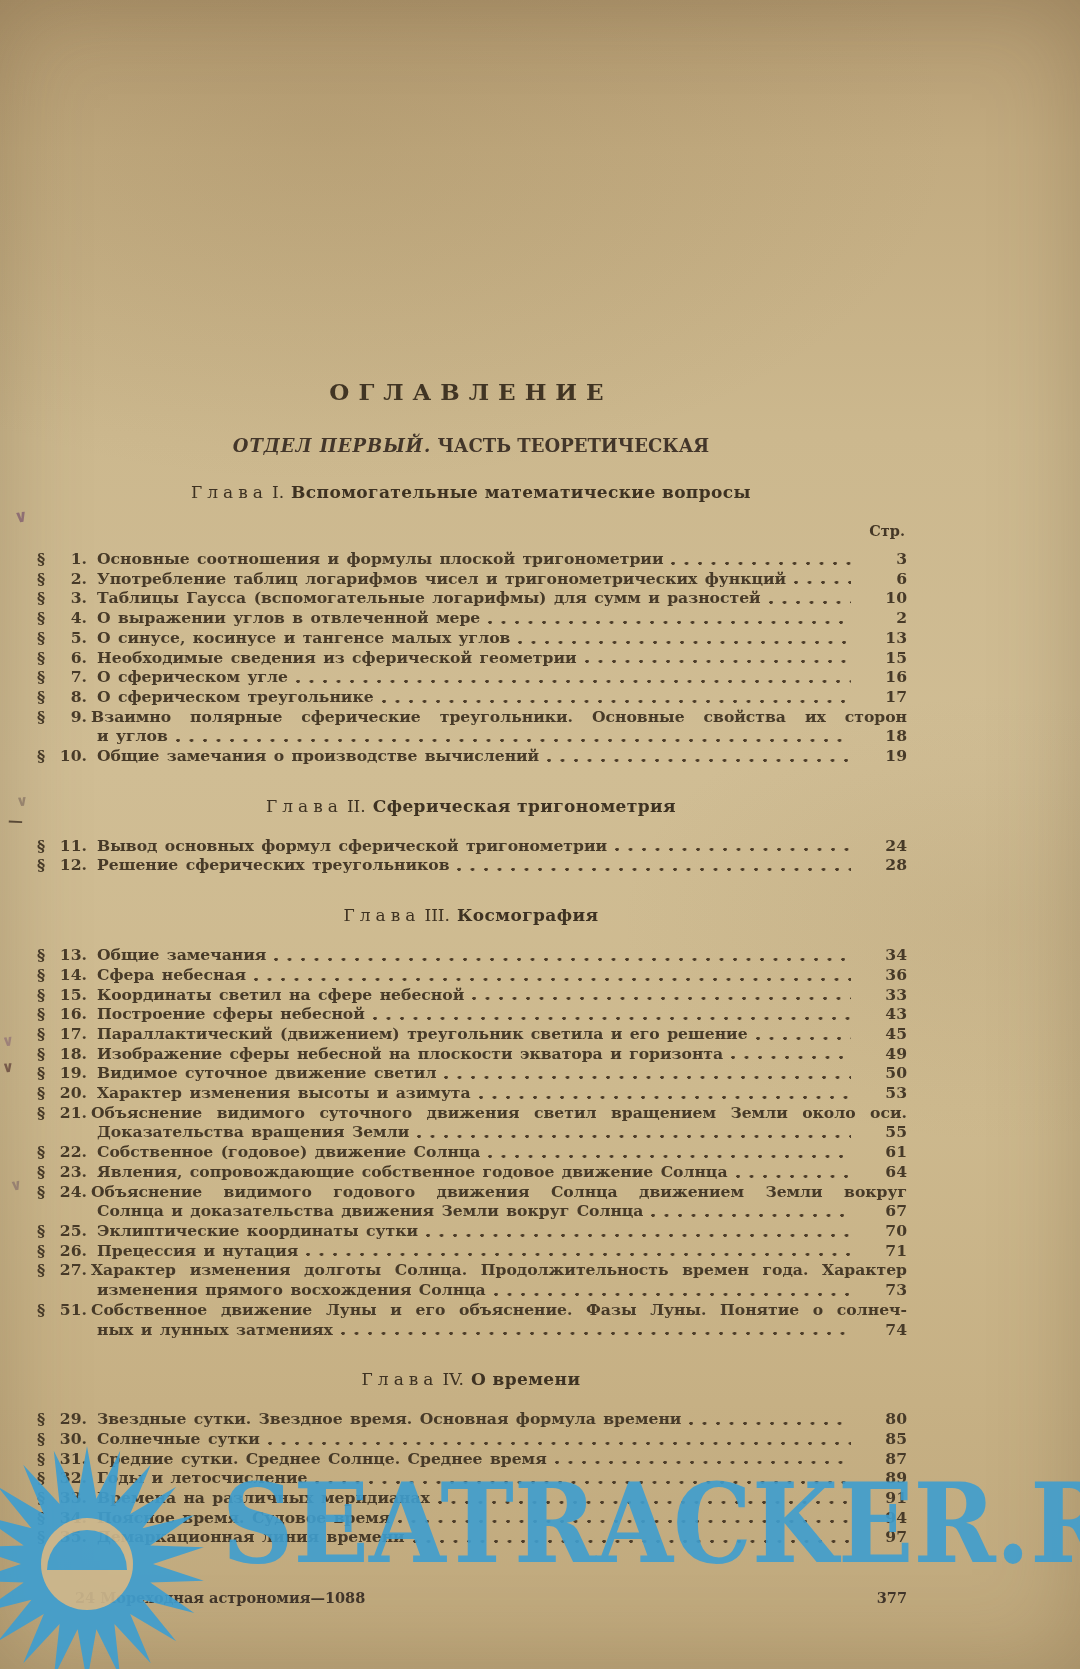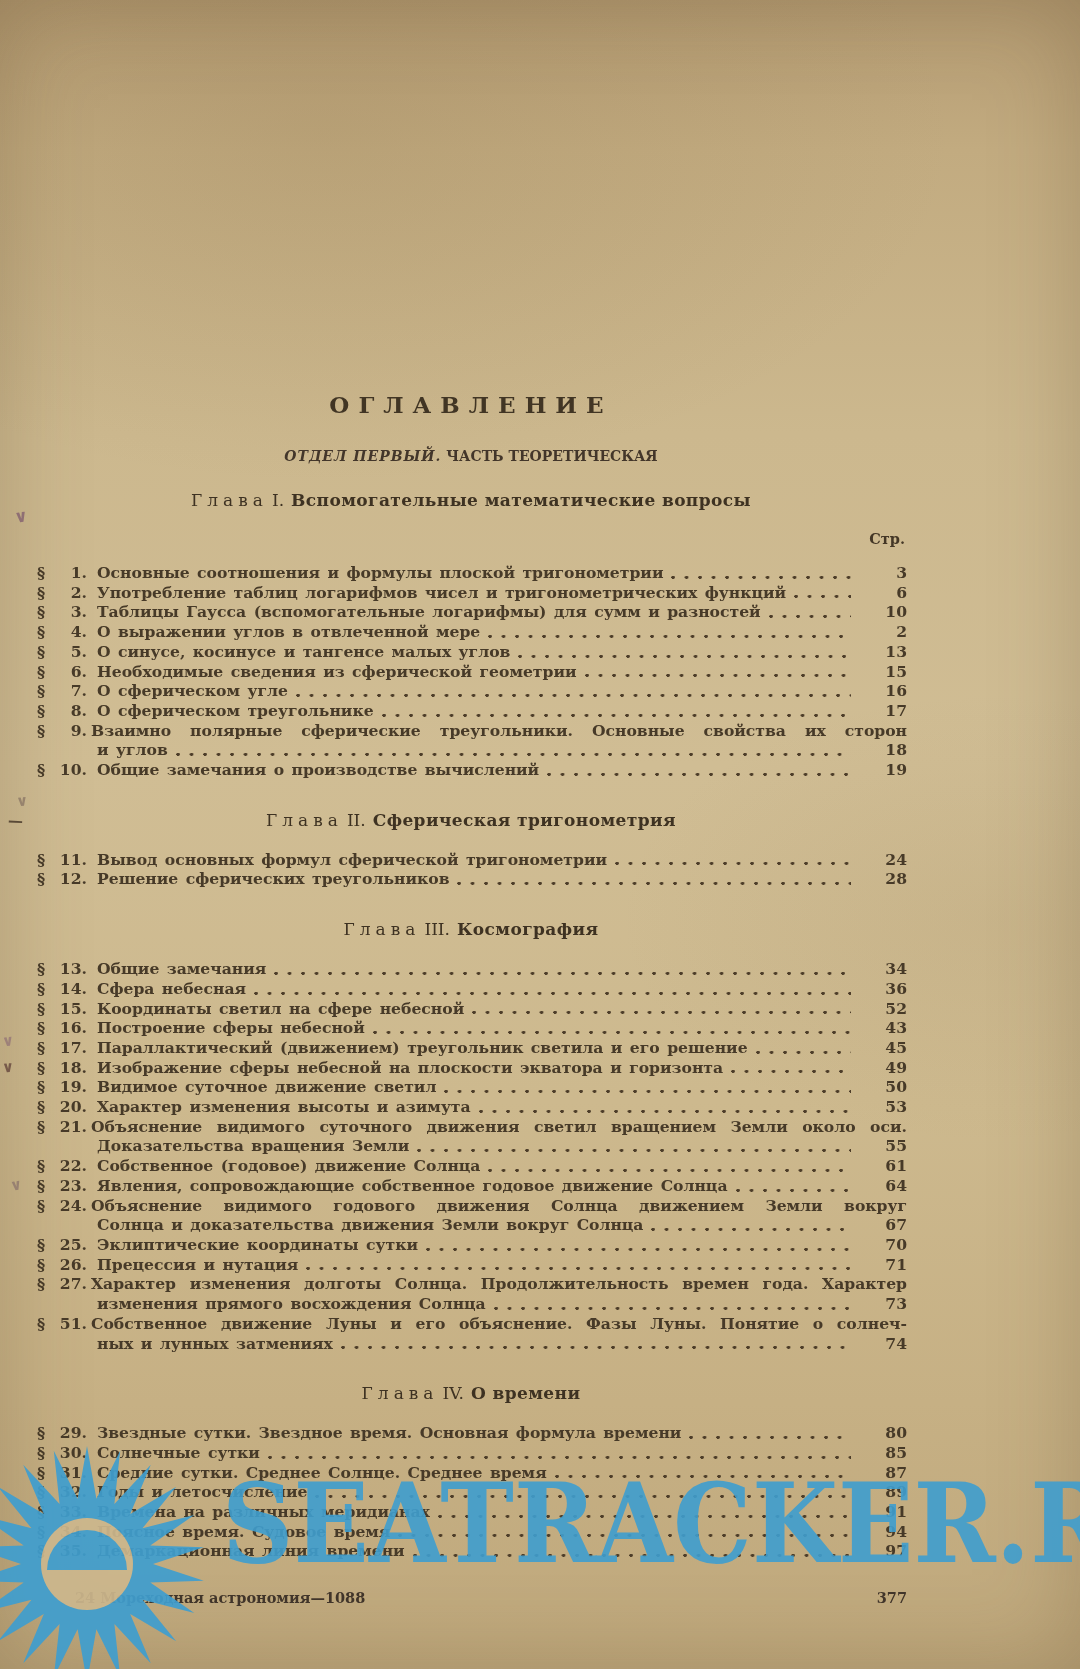--- a/index.html
+++ b/index.html
@@ -13,40 +13,40 @@
     background:
       radial-gradient(ellipse 900px 500px at 30% 8%, rgba(140,115,75,.18), transparent 70%),
       radial-gradient(ellipse 500px 300px at 92% 55%, rgba(150,125,85,.12), transparent 75%),
       linear-gradient(180deg,#b49b72 0%, #c2ab80 9%, #ccb88e 26%, #d0bd94 46%, #cdb98e 66%, #c6b084 84%, #bfa87c 100%);
     box-shadow:inset 0 0 90px rgba(90,70,40,.28);
   }
   .content{
     position:absolute;left:35px;top:378px;width:872px;
   }
   .doc-title{
-    margin:13px;text-align:center;
+    margin:0;text-align:center;
     font-size:23px;font-weight:700;letter-spacing:9px;
     color:#413524;
   }
   .doc-subtitle{
     margin-top:30px;text-align:center;
-    font-size:14px;font-weight:700;color:#43362a;
+    font-size:18px;font-weight:700;color:#43362a;
   }
   .doc-subtitle .it{font-style:italic;letter-spacing:1px;}
   .chapter-heading{
     text-align:center;font-size:17px;color:#3e3222;
     margin:30px 0 20px 0;
   }
   .chapter-heading .ch-label{letter-spacing:5px;font-weight:400;}
   .chapter-heading .ch-num{font-weight:400;margin-left:4px;}
   .chapter-heading .ch-title{font-weight:700;margin-left:7px;letter-spacing:.4px;}
   .chapter-heading.first{margin-top:26px;}
   .col-header{
     text-align:right;font-size:14.5px;font-weight:700;
-    margin:10px 2px 16px 0;color:#443726;
+    margin:10px 2px 10px 0;color:#443726;
   }
   .toc{font-size:15.6px;font-weight:700;line-height:19.7px;word-spacing:2px;}
   .toc-row{display:flex;align-items:flex-start;}
   .toc-prefix{flex:0 0 56px;display:flex;}
   .toc-mark{flex:0 0 22px;padding-left:2px;}
   .toc-num{flex:1;text-align:right;padding-right:4px;}
   .toc-body{flex:1;min-width:0;}
   .toc-line-wrap{text-align:justify;text-align-last:justify;}
   .toc-line-last{display:flex;align-items:flex-start;}
   .toc-text{white-space:nowrap;margin-left:6px;}
@@ -291,21 +291,21 @@
           </div>
           <div class="toc-row">
             <div class="toc-prefix">
               <span class="toc-mark">§</span>
               <span class="toc-num">15.</span>
             </div>
             <div class="toc-body">
               <div class="toc-line-last">
                 <span class="toc-text">Координаты светил на сфере небесной</span>
                 <span class="dot-leader"></span>
-                <span class="toc-page">52</span>
+                <span class="toc-page">33</span>
               </div>
             </div>
           </div>
           <div class="toc-row">
             <div class="toc-prefix">
               <span class="toc-mark">§</span>
               <span class="toc-num">16.</span>
             </div>
             <div class="toc-body">
               <div class="toc-line-last">

